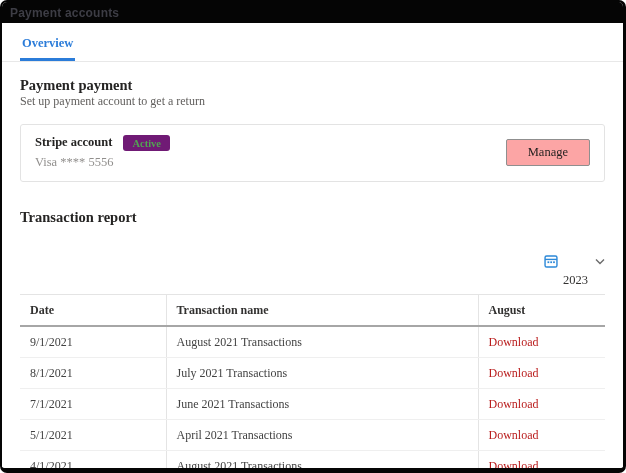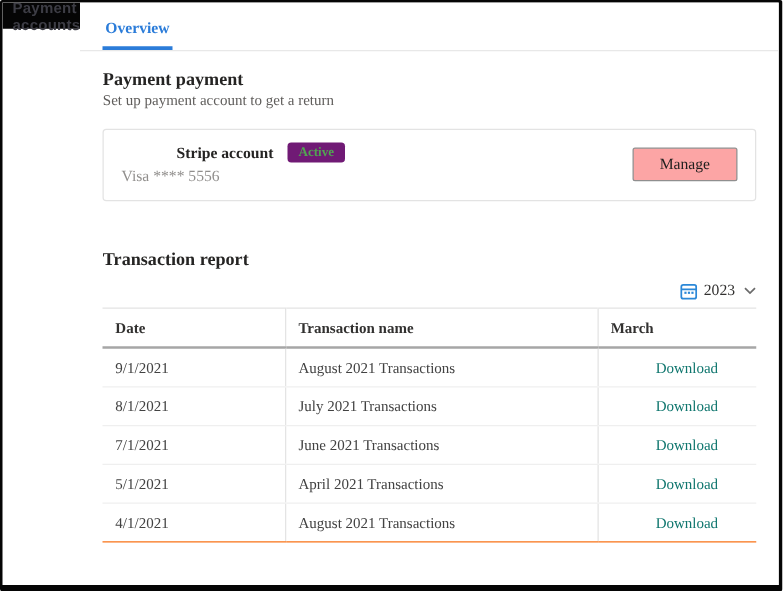--- a/index.html
+++ b/index.html
@@ -6,24 +6,24 @@
   html, body { background: #ffffff; }
   body {
     font-family: "Liberation Sans", "DejaVu Sans", sans-serif;
     width: 626px; height: 473px;
   }
   .frame {
     width: 626px; height: 473px;
     border: 2px solid #050505;
     border-right-width: 3px;
     border-bottom-width: 5px;
-    border-radius: 2px;
+    border-radius: 7px;
     overflow: hidden;
     background: #ffffff;
-    display: flex; flex-direction: row;
+    display: flex; flex-direction: column;
   }
   .titlebar {
     height: 21px; flex: 0 0 21px;
     background: #050505;
     display: flex; align-items: center;
     padding-left: 8px;
   }
   .titlebar-text {
     color: #3d3d45; font-size: 12px; font-weight: bold; letter-spacing: .2px;
   }
@@ -48,40 +48,40 @@
   .sub {
     font-size: 12px; color: #605e5c;
   }
   .card {
     margin-top: 15px;
     border: 1px solid #e3e3e3; border-radius: 3px;
     padding: 10px 14px 11px 14px;
     display: flex; align-items: center; justify-content: space-between;
     background: #fff;
   }
-  .acct-name-row { display: flex; align-items: center; gap: 11px; margin-left: 44px; }
+  .acct-name-row { display: flex; gap: 11px; }
   .acct-name { font-size: 12.5px; font-weight: bold; color: #252423; }
   .badge {
     font-size: 10.5px; font-weight: bold;
     color: #52a352; background: #701a75;
     border-radius: 3px; padding: 2.5px 9px;
   }
   .acct-card-info { margin-top: 4px; font-size: 12.5px; color: #918f8d; }
   .manage-btn {
     font-family: inherit;
     font-size: 12.5px; color: #201f1e;
     background: #fca5a5; border: 1px solid #8f8f8f; border-radius: 2px;
     padding: 5px 21px; cursor: pointer;
   }
-  .report-heading { margin-top: 39px; }
+  .report-heading { margin-top: 27px; }
   .year-row {
     display: flex; justify-content: flex-end; align-items: center;
     gap: 5px; margin: 8px 0 6px 0; cursor: pointer;
   }
-  .year-value { font-size: 12.5px; color: #323130; }
+  .year-value { font-size: 12.5px; color: #323130; margin-top: 39px; }
   .chev { margin-left: 2px; display: inline-flex; }
   table {
     width: 100%; border-collapse: collapse;
     font-size: 12px;
     border-top: 1px solid #e4e4e4;
   }
   th {
     text-align: left; font-weight: bold; color: #323130;
     padding: 8px 10px 7px 10px;
     border-bottom: 2px solid #a6a6a6;
@@ -89,21 +89,21 @@
   td {
     padding: 8px 10px 7px 10px;
     border-bottom: 1px solid #efefef;
     color: #424242;
   }
   tbody tr:last-child td { border-bottom: 1px solid #f97316; }
   th:nth-child(1), td:nth-child(1) { width: 146px; }
   th:nth-child(3), td:nth-child(3) { width: 127px; }
   th:nth-child(2), td:nth-child(2),
   th:nth-child(3), td:nth-child(3) { border-left: 1px solid #e4e4e4; }
-  .download-link { color: #0f766e; text-decoration: none; cursor: pointer; margin-left: 36px; }
+  .download-link { color: #b91c1c; text-decoration: none; cursor: pointer; }
 </style>
 </head>
 <body>
 
 <div class="frame">
 
   <div class="titlebar">
     <span class="titlebar-text">Payment accounts</span>
   </div>
 
@@ -148,21 +148,21 @@
             <polyline points="1,1.5 5,5.5 9,1.5" fill="none" stroke="#6b6b6b" stroke-width="1.4"></polyline>
           </svg>
         </span>
       </div>
 
       <table>
         <thead>
           <tr>
             <th>Date</th>
             <th>Transaction name</th>
-            <th>March</th>
+            <th>August</th>
           </tr>
         </thead>
         <tbody>
             <tr>
               <td>9/1/2021</td>
               <td>August 2021 Transactions</td>
               <td><a class="download-link">Download</a></td>
             </tr>
             <tr>
               <td>8/1/2021</td>

